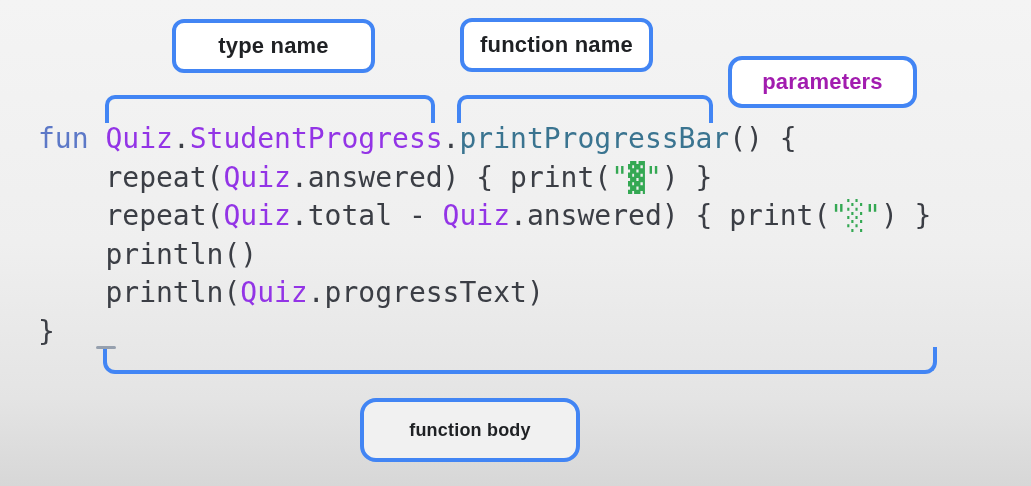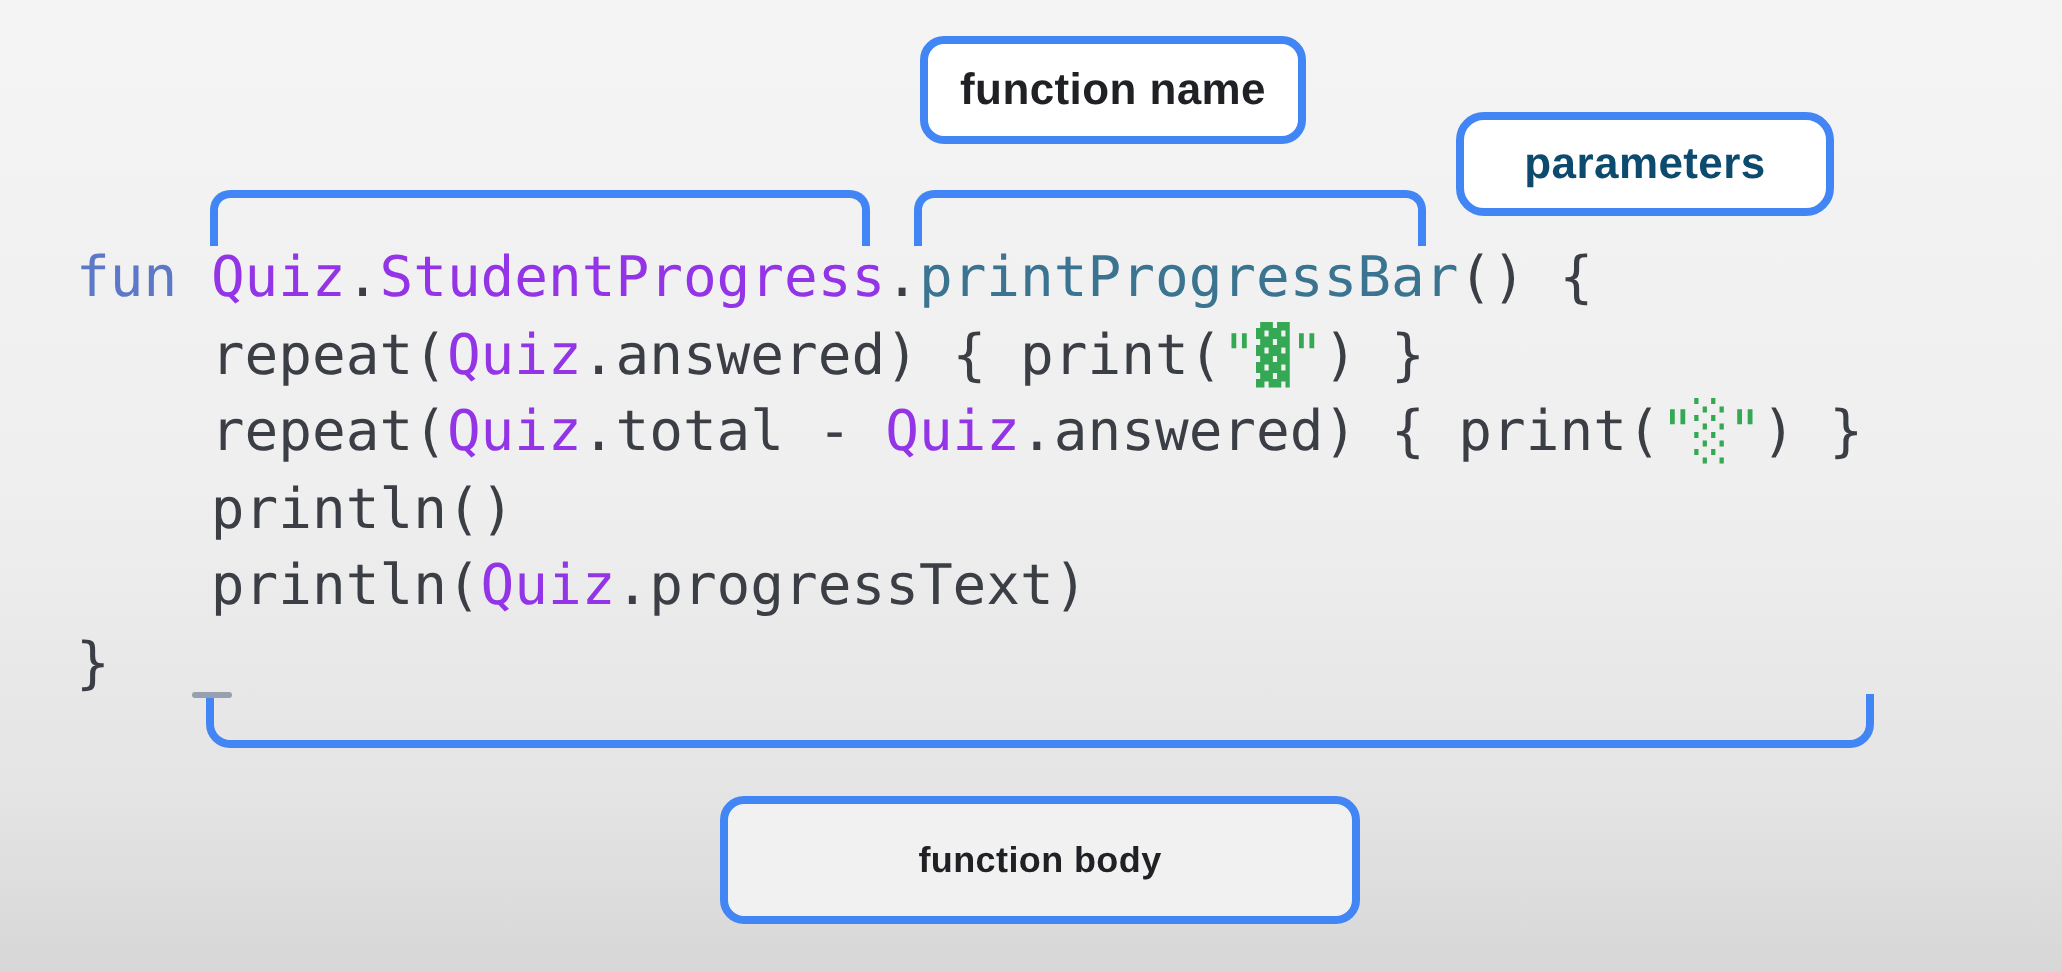--- a/index.html
+++ b/index.html
@@ -27,21 +27,21 @@
     font-weight: 600;
     letter-spacing: 0.2px;
     white-space: nowrap;
   }
   .callout.big  { font-size: 22px; border-radius: 12px; }
   .callout.small{ font-size: 18px; border-radius: 16px; background: #F1F1F1; }
 
   #lbl-type   { left: 172px; top: 19px;  width: 203px; height: 54px; }
   #lbl-fn     { left: 460px; top: 18px;  width: 193px; height: 54px; }
   #lbl-params { left: 728px; top: 56px;  width: 189px; height: 52px; border-radius: 14px; }
-  #lbl-body   { left: 360px; top: 398px; width: 320px; height: 64px; border-radius: 12px; }
+  #lbl-body   { left: 360px; top: 398px; width: 220px; height: 64px; }
 
   .bracket-top {
     position: absolute;
     box-sizing: border-box;
     height: 28px;
     border: 4px solid var(--accent, #4285F4);
     border-bottom: none;
     border-radius: 10px 10px 0 0;
   }
   #bracket-type { left: 105px; top: 95px; width: 330px; }
@@ -78,26 +78,29 @@
     white-space: pre;
     color: #3B3E45;
   }
   .code-line { height: 38.5px; }
 </style>
 </head>
 <body>
 
 <div class="stage" style="background: linear-gradient(rgb(244, 244, 244) 0%, rgb(239, 239, 239) 50%, rgb(228, 228, 228) 82%, rgb(215, 215, 215) 100%);">
 
+  <div class="callout big" id="lbl-type" style="color: rgb(31, 33, 36);">
+    <span>type name</span>
+  </div>
 
   <div class="callout big" id="lbl-fn" style="color: rgb(31, 33, 36);">
     <span>function name</span>
   </div>
 
-  <div class="callout big" id="lbl-params" style="color: #0c4a6e;">
+  <div class="callout big" id="lbl-params" style="color: #a21caf;">
     <span>parameters</span>
   </div>
 
   <div class="bracket-top" id="bracket-type"></div>
   <div class="bracket-top" id="bracket-fn"></div>
 
   <div class="code"><div class="code-line"><span style="color: rgb(92, 120, 199);">fun </span><span style="color: rgb(147, 52, 230);">Quiz</span><span style="color: rgb(59, 62, 69);">.</span><span style="color: rgb(147, 52, 230);">StudentProgress</span><span style="color: rgb(59, 62, 69);">.</span><span style="color: rgb(58, 116, 144);">printProgressBar</span><span style="color: rgb(59, 62, 69);">() {</span></div><div class="code-line"><span style="color: rgb(59, 62, 69);">    repeat(</span><span style="color: rgb(147, 52, 230);">Quiz</span><span style="color: rgb(59, 62, 69);">.answered) { print(</span><span style="color: rgb(52, 168, 83);">"▓"</span><span style="color: rgb(59, 62, 69);">) }</span></div><div class="code-line"><span style="color: rgb(59, 62, 69);">    repeat(</span><span style="color: rgb(147, 52, 230);">Quiz</span><span style="color: rgb(59, 62, 69);">.total - </span><span style="color: rgb(147, 52, 230);">Quiz</span><span style="color: rgb(59, 62, 69);">.answered) { print(</span><span style="color: rgb(52, 168, 83);">"░"</span><span style="color: rgb(59, 62, 69);">) }</span></div><div class="code-line"><span style="color: rgb(59, 62, 69);">    println()</span></div><div class="code-line"><span style="color: rgb(59, 62, 69);">    println(</span><span style="color: rgb(147, 52, 230);">Quiz</span><span style="color: rgb(59, 62, 69);">.progressText)</span></div><div class="code-line"><span style="color: rgb(59, 62, 69);">}</span></div></div>
 
   <div class="bracket-bottom" id="bracket-body"></div>
 

